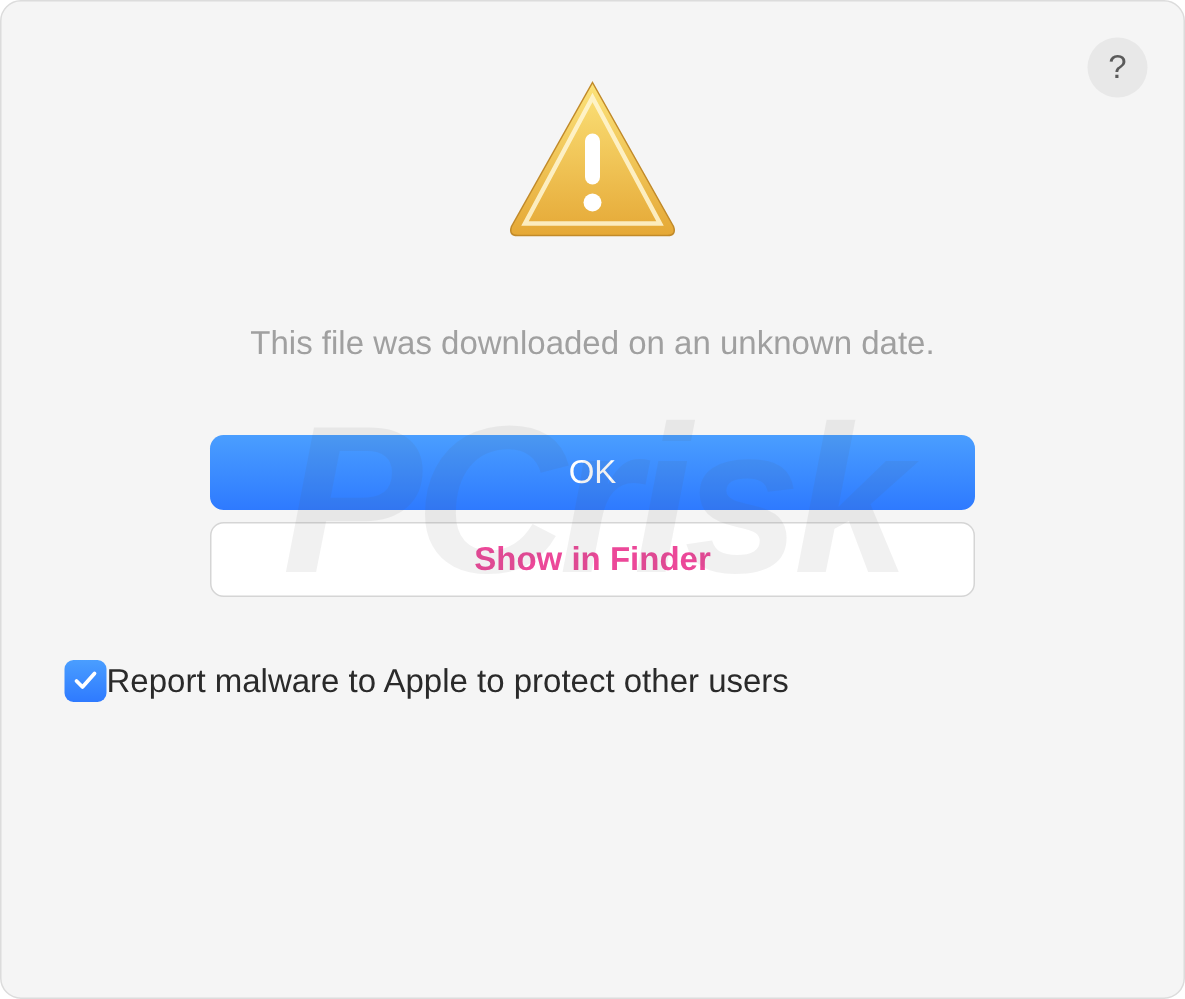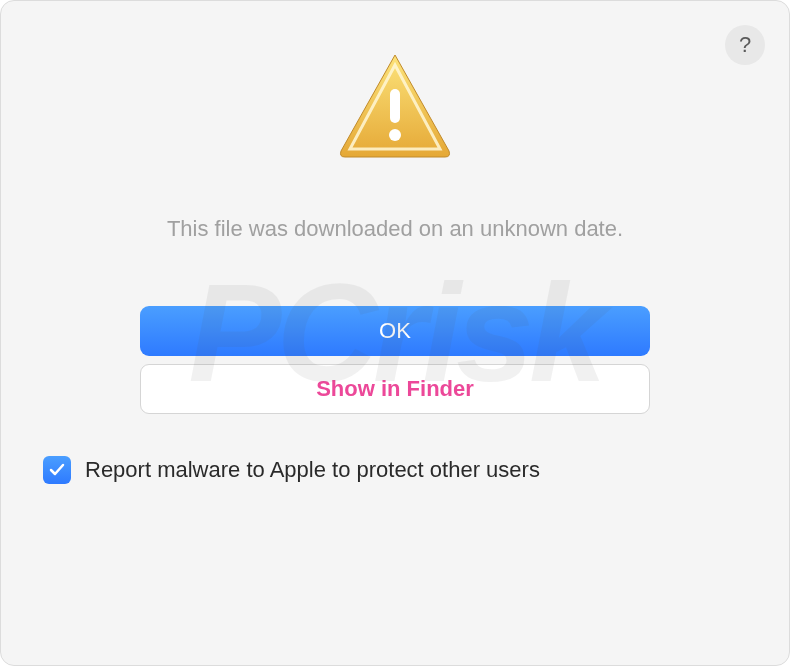--- a/index.html
+++ b/index.html
@@ -84,21 +84,21 @@
       font-weight: 700;
       color: #1a1a1a;
       text-align: center;
       margin-bottom: 20px;
       padding: 0 40px;
     }
     .subtitle {
       font-size: 22px;
       color: #a0a0a0;
       text-align: center;
-      margin-bottom: 64px;
+      margin-bottom: 48px;
       padding: 0 40px;
     }
     .buttons {
       display: flex;
       flex-direction: column;
       gap: 8px;
       width: 510px;
       margin-bottom: 42px;
     }
     .btn {
@@ -116,21 +116,20 @@
     }
     .btn-secondary {
       background: #ffffff;
       color: #ec4899;
       border: 1px solid #d5d5d5;
       font-weight: 700;
     }
     .checkbox-row {
       display: flex;
       align-items: center;
-      gap: 14px;
       align-self: flex-start;
       padding-left: 42px;
     }
     .checkbox {
       width: 28px;
       height: 28px;
       border-radius: 6px;
       background: linear-gradient(180deg, #4a9eff 0%, #2e7aff 100%);
       display: flex;
       align-items: center;

